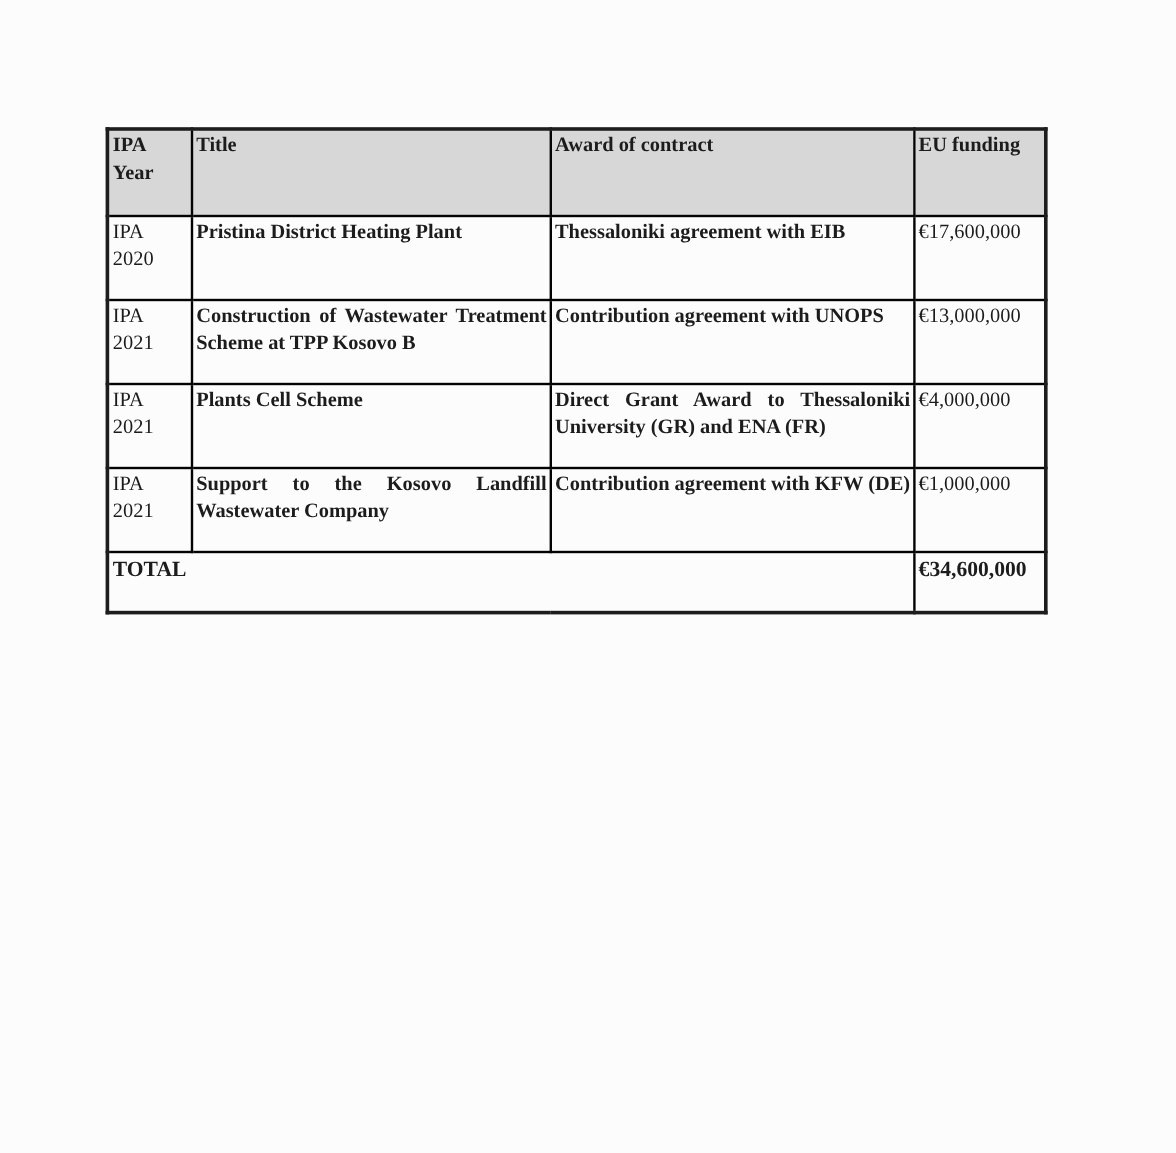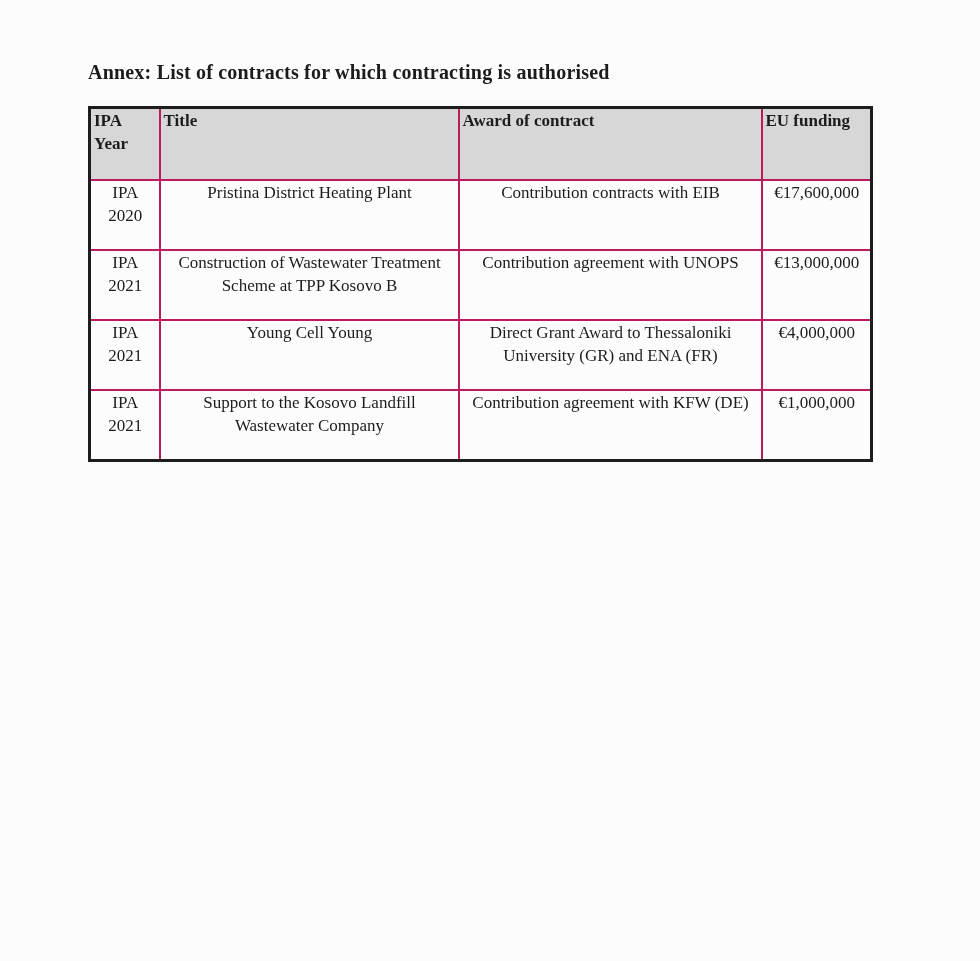--- a/index.html
+++ b/index.html
@@ -34,89 +34,93 @@
     top: 106px;
     width: 782px;
     border-collapse: collapse;
     table-layout: fixed;
     border: 3px solid #1b1b1b;
     font-size: 17px;
     line-height: 1.35;
   }
   table.contracts th,
   table.contracts td {
-    border: 2px solid #be185d;
+    border: 2px solid #000000;
     vertical-align: top;
     padding: 1px 2px 1px 3px;
     overflow: hidden;
   }
   table.contracts thead th {
     background: #d9d9d9;
     font-weight: bold;
     text-align: left;
     height: 68px;
   }
-  tr.data-row td { height: 66px; text-align: center; }
+  tr.data-row td { height: 66px; }
   tr.total-row td { height: 46px; }
   td.cell-year { text-align: left; }
   td.cell-title, td.cell-type {
     text-align: justify;
     text-justify: inter-word;
+    font-weight: bold;
   }
-  td.cell-funding { text-align: left; padding-left: 2px; border-radius: 28px; }
+  td.cell-funding { text-align: left; padding-left: 2px; }
   tr.total-row td {
     font-weight: bold;
     font-size: 18px;
   }
   
   .page { filter: contrast(0.98); }
 </style>
 </head>
 <body>
 
 <div class="page">
 
-  <div class="doc-title">Annex: List of contracts for which contracting is authorised</div>
 
   <table class="contracts">
     <colgroup>
       <col style="width:70px">
       <col style="width:299px">
       <col style="width:303px">
       <col style="width:110px">
     </colgroup>
     <thead>
       <tr>
         <th>IPA Year</th>
         <th>Title</th>
         <th>Award of contract</th>
         <th>EU funding</th>
       </tr>
     </thead>
     <tbody>
       <tr class="data-row">
         <td class="cell-year">IPA 2020</td>
         <td class="cell-title">Pristina District Heating Plant</td>
-        <td class="cell-type">Contribution contracts with EIB</td>
+        <td class="cell-type">Thessaloniki agreement with EIB</td>
         <td class="cell-funding">€17,600,000</td>
       </tr>
       <tr class="data-row">
         <td class="cell-year">IPA 2021</td>
         <td class="cell-title">Construction of Wastewater Treatment Scheme at TPP Kosovo B</td>
         <td class="cell-type">Contribution agreement with UNOPS</td>
         <td class="cell-funding">€13,000,000</td>
       </tr>
       <tr class="data-row">
         <td class="cell-year">IPA 2021</td>
-        <td class="cell-title">Young Cell Young</td>
+        <td class="cell-title">Plants Cell Scheme</td>
         <td class="cell-type">Direct Grant Award to Thessaloniki University (GR) and ENA (FR)</td>
         <td class="cell-funding">€4,000,000</td>
       </tr>
       <tr class="data-row">
         <td class="cell-year">IPA 2021</td>
         <td class="cell-title">Support to the Kosovo Landfill Wastewater Company</td>
         <td class="cell-type">Contribution agreement with KFW (DE)</td>
         <td class="cell-funding">€1,000,000</td>
       </tr>
+      <tr class="total-row">
+        <td colspan="3">TOTAL</td>
+        <td class="cell-funding">€34,600,000</td>
+      </tr>
     </tbody>
   </table>
 
 </div>
 
 </body></html>

